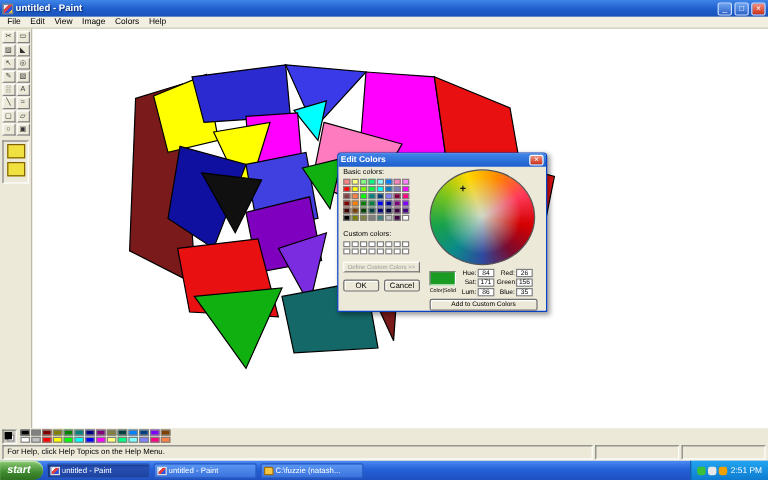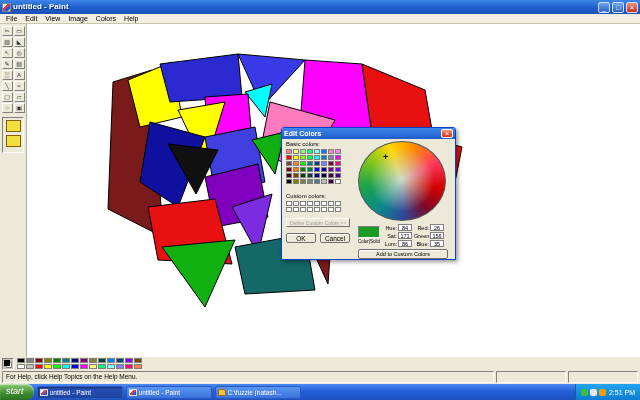--- a/index.html
+++ b/index.html
@@ -50,21 +50,21 @@
   
   .statusbar{position:absolute;left:0;top:370px;width:640px;height:14px;background:#ECE9D8;
     display:flex;gap:2px;padding:1px 2px}
   .status-cell{border:1px solid;border-color:#808080 #fff #fff #808080;font-size:6.5px;line-height:10px;padding:0 3px;color:#000}
   .status-cell.main{flex:1}
   .status-cell.small{width:70px}
 
   
   .taskbar{position:absolute;left:0;top:384px;width:640px;height:16px;
     background:linear-gradient(180deg,#4A8AF4 0%,#2460D8 45%,#1E50C0 100%);display:flex;align-items:center}
-  .start-btn{height:16px;padding:0 10px 0 6px;color:#fff;font-size:9px;font-weight:normal;font-style:italic;line-height:15px;
+  .start-btn{height:16px;padding:0 10px 0 6px;color:#fff;font-size:9px;font-weight:bold;font-style:italic;line-height:15px;
     background:linear-gradient(180deg,#8CCB74,#3E8A2E 60%,#2E7020);border-radius:0 8px 8px 0;
     box-shadow:inset 0 1px 1px #c8e8b8;cursor:default}
   .task-items{display:flex;align-items:center}
   .task-item{height:13px;width:86px;margin-left:3px;background:linear-gradient(#5A96F2,#3A72DC);
     border:1px solid #2A5AC0;border-radius:2px;display:flex;align-items:center;gap:2px;padding:0 2px;
     color:#fff;font-size:6.5px;overflow:hidden;white-space:nowrap}
   .task-item.active{background:linear-gradient(#2A52B8,#1E44A0);box-shadow:inset 1px 1px 2px #15306E}
   .task-icon{width:8px;height:7px;flex:0 0 auto}
   .task-icon.paint{background:linear-gradient(135deg,#fff 0 30%,#e04040 30% 60%,#3050e0 60%);border:1px solid #ddd}
   .task-icon.folder{background:#F5C542;border:1px solid #A07010;border-radius:1px 2px 1px 1px}

